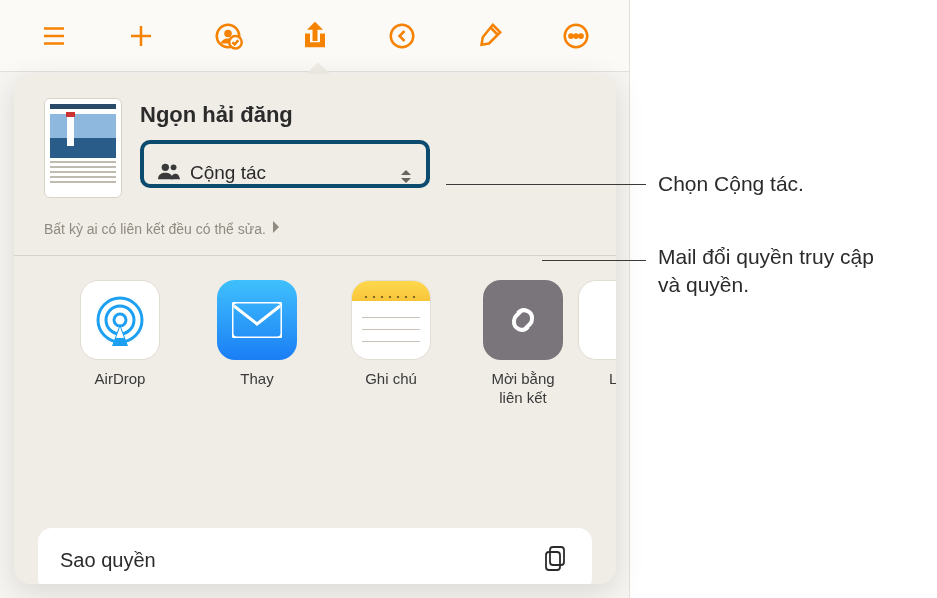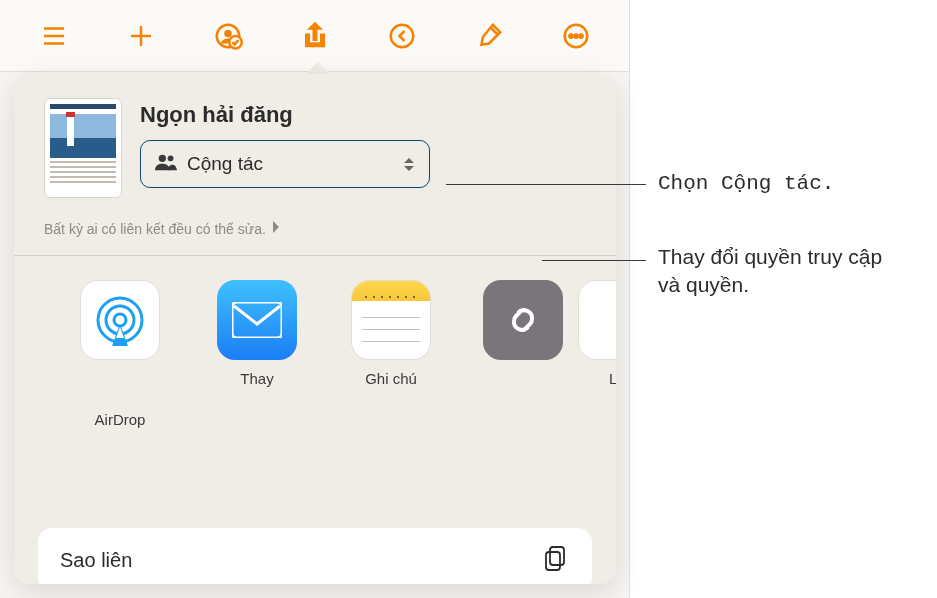--- a/index.html
+++ b/index.html
@@ -101,26 +101,26 @@
   }
   .doc-meta { flex: 1; }
   .doc-title {
     font-size: 22px;
     font-weight: 600;
     color: #2b2b2b;
     margin-bottom: 12px;
     margin-top: 4px;
   }
   .collab-select {
-    border: 1px solid #0c4a6e;
+    border: 4px solid #0c4a6e;
     border-radius: 10px;
     height: 48px;
     width: 290px;
     display: flex;
-    align-items: center;
+    align-items: flex-end;
     padding: 0 14px;
     background: #f0ede7;
     gap: 10px;
     position: relative;
   }
   .collab-select .people-icon svg {
     width: 22px; height: 18px; fill: #3a3a3a;
   }
   .collab-label {
     font-size: 19px; color: #2b2b2b; flex: 1;
@@ -152,21 +152,21 @@
     gap: 0;
     overflow: hidden;
   }
   .app {
     display: flex;
     flex-direction: column;
     align-items: center;
     text-align: center;
     flex-shrink: 0;
   }
-  .apps .app:nth-child(1) { width: 140px; gap: 41px; }
+  .apps .app:nth-child(1) { width: 140px; }
   .apps .app:nth-child(2) { width: 134px; }
   .apps .app:nth-child(3) { width: 134px; }
   .apps .app:nth-child(4) { width: 130px; }
   .apps .app:nth-child(5) { width: 60px; }
   .app-icon {
     width: 80px; height: 80px;
     border-radius: 18px;
     margin-bottom: 10px;
     display: flex;
     align-items: center;
@@ -376,43 +376,45 @@
         </div>
         <div class="app-label">Ghi chú</div>
       </div>
       <div class="app">
         <div class="app-icon link-icon">
           <svg viewBox="0 0 42 42">
               <path d="M16 14a8 8 0 0 1 14 6c0 2-1 4-2 5l-5 5"></path>
               <path d="M26 28a8 8 0 0 1-14-6c0-2 1-4 2-5l5-5"></path>
             </svg>
         </div>
+        <div class="app-label">Mời bằng
+liên kết</div>
       </div>
       <div class="app">
         <div class="app-icon reminders-icon">
           <div class="reminders-inner">
             
             
             
           </div>
         </div>
         <div class="app-label">Lờ</div>
       </div>
     </div>
 
     <div class="copy-row">
-      <span>Sao liên</span>
+      <span>Sao quyền</span>
       <span>
         <svg viewBox="0 0 28 28">
             <rect x="8" y="3" width="14" height="18" rx="3"></rect>
             <rect x="4" y="8" width="14" height="18" rx="3"></rect>
           </svg>
       </span>
     </div>
 
   </div>
 </div>
 
 <div class="callout-line" style="left:446px; top:184px; width:200px;"></div>
-<div class="callout-text" style="left:658px; top:170px;font-family:Liberation Mono, monospace;">Chọn Cộng tác.</div>
+<div class="callout-text" style="left:658px; top:170px;">Chọn Cộng tác.</div>
 
 <div class="callout-line" style="left:542px; top:260px; width:104px;"></div>
-<div class="callout-text" style="left:658px; top:243px; width:240px;">Thay đổi quyền truy cập và quyền.</div>
+<div class="callout-text" style="left:658px; top:243px; width:240px;">Mail đổi quyền truy cập và quyền.</div>
 
 </body></html>

